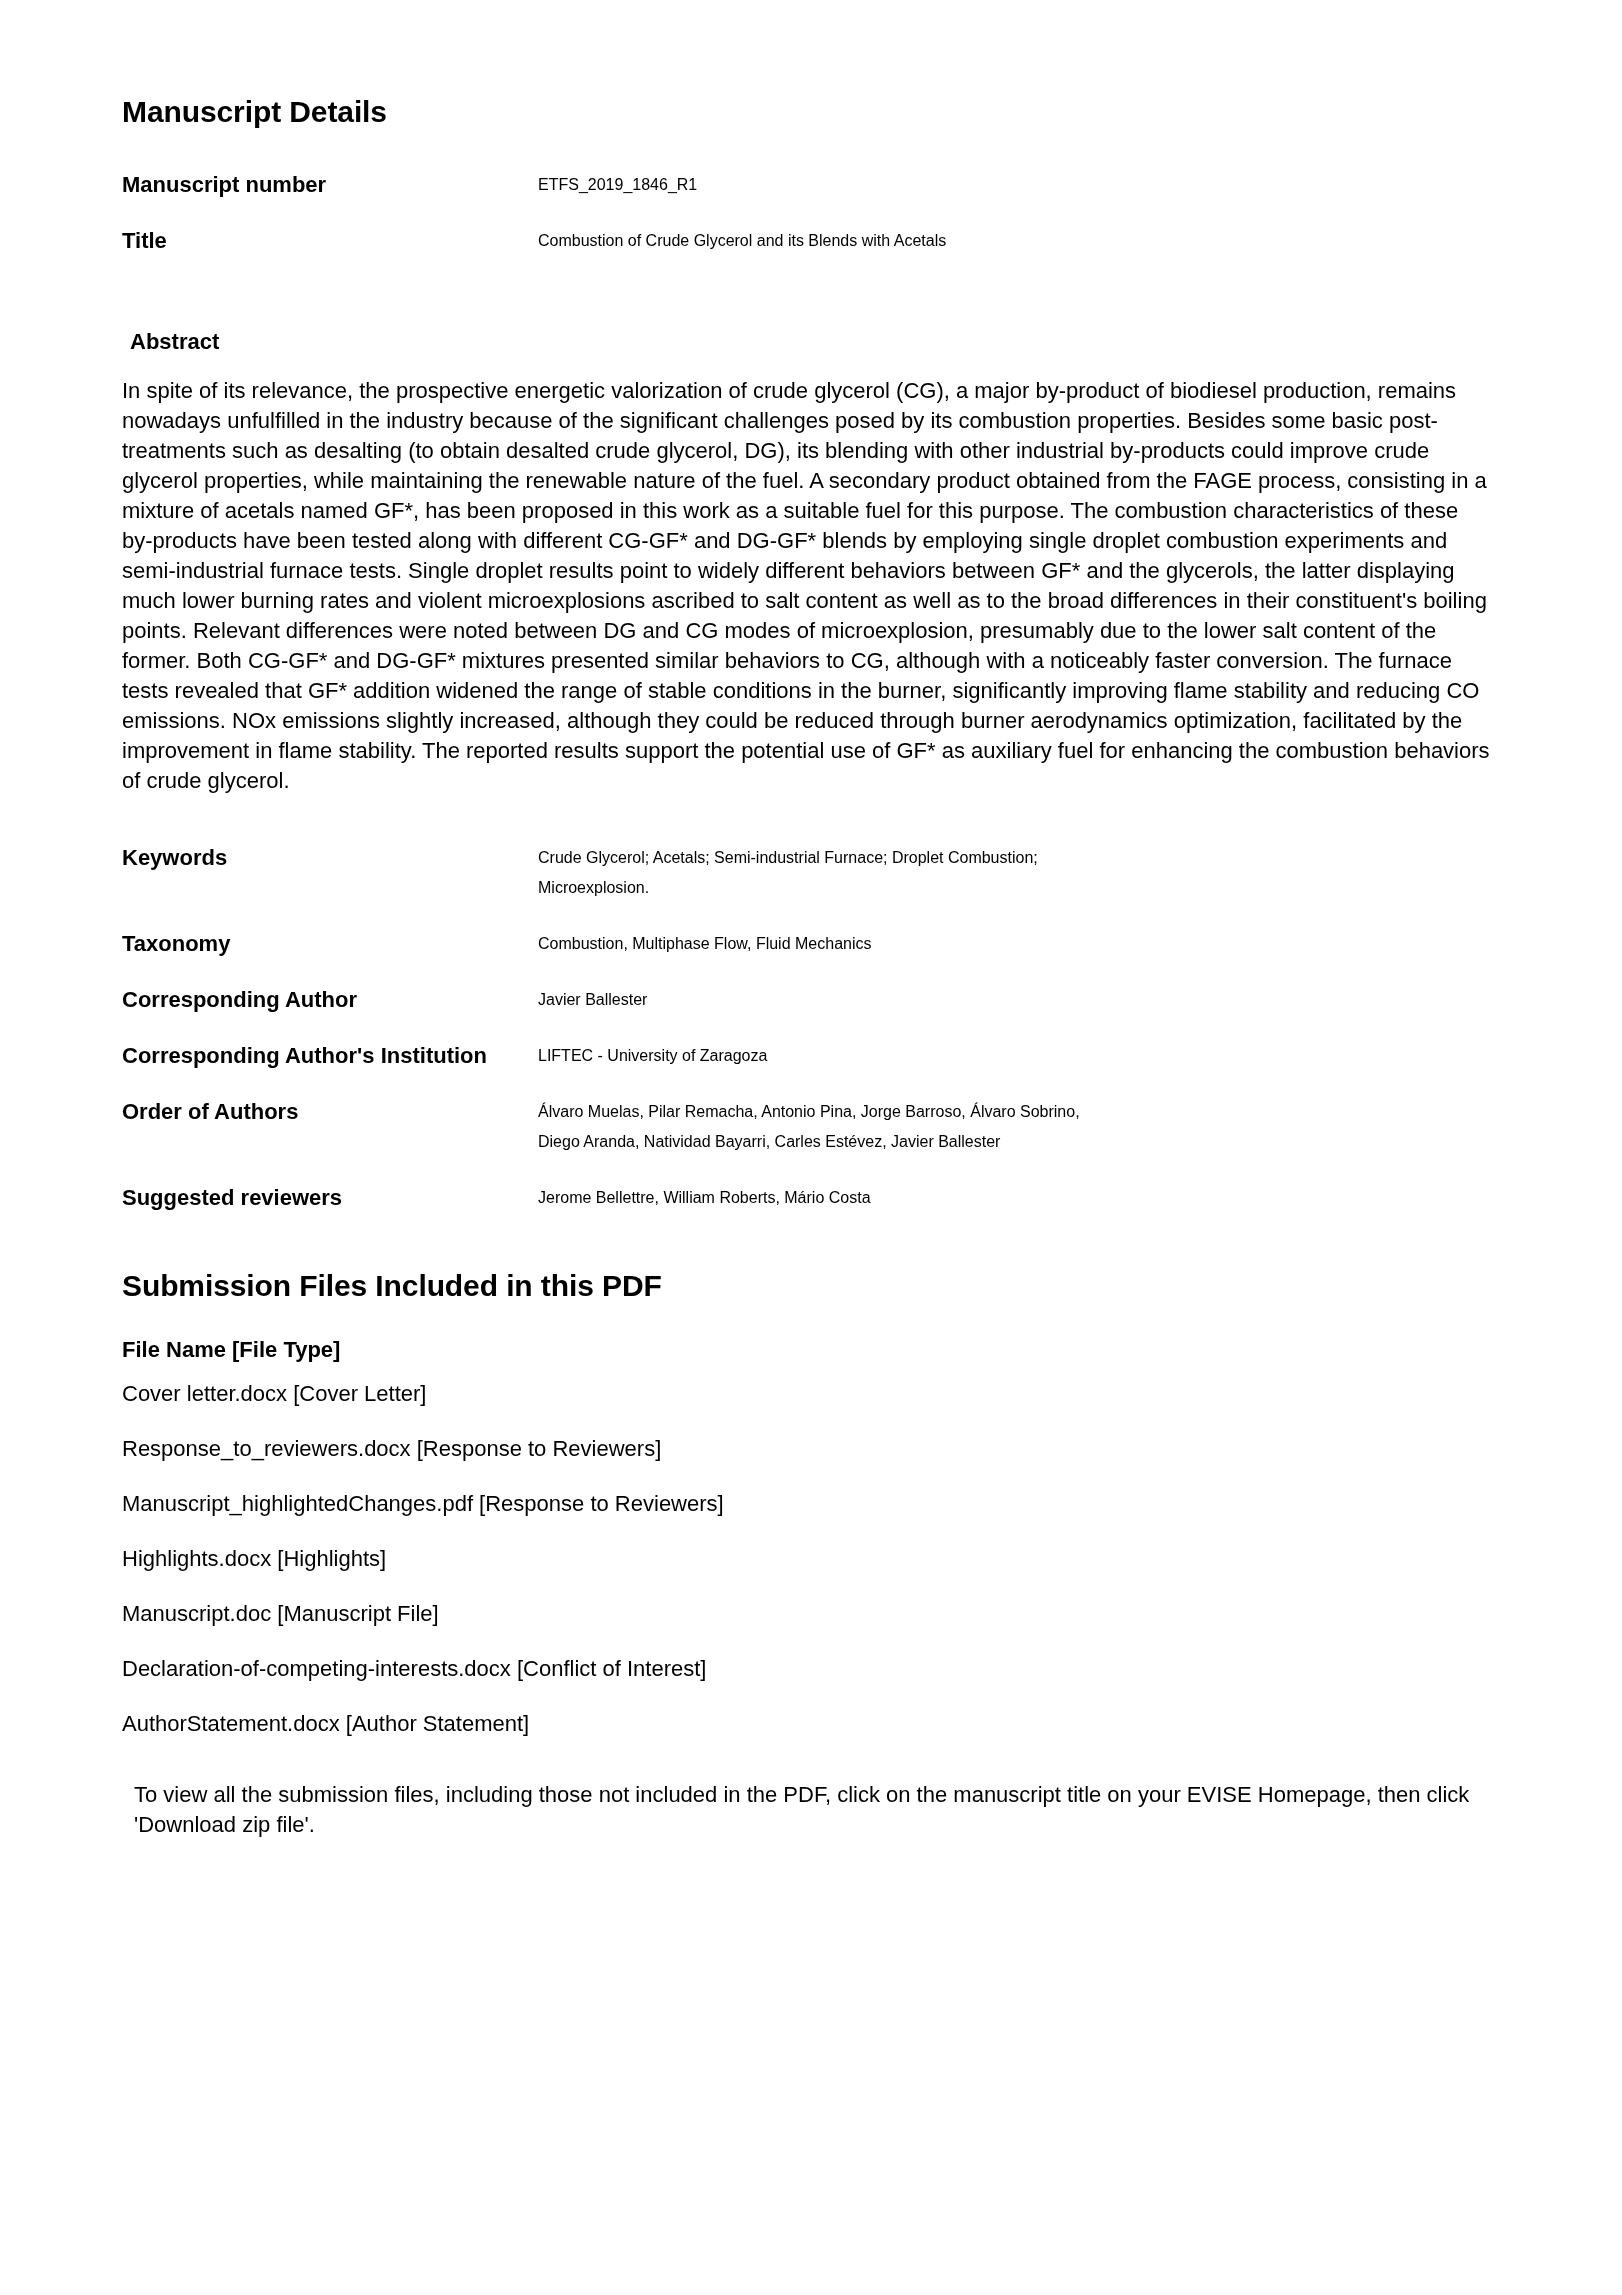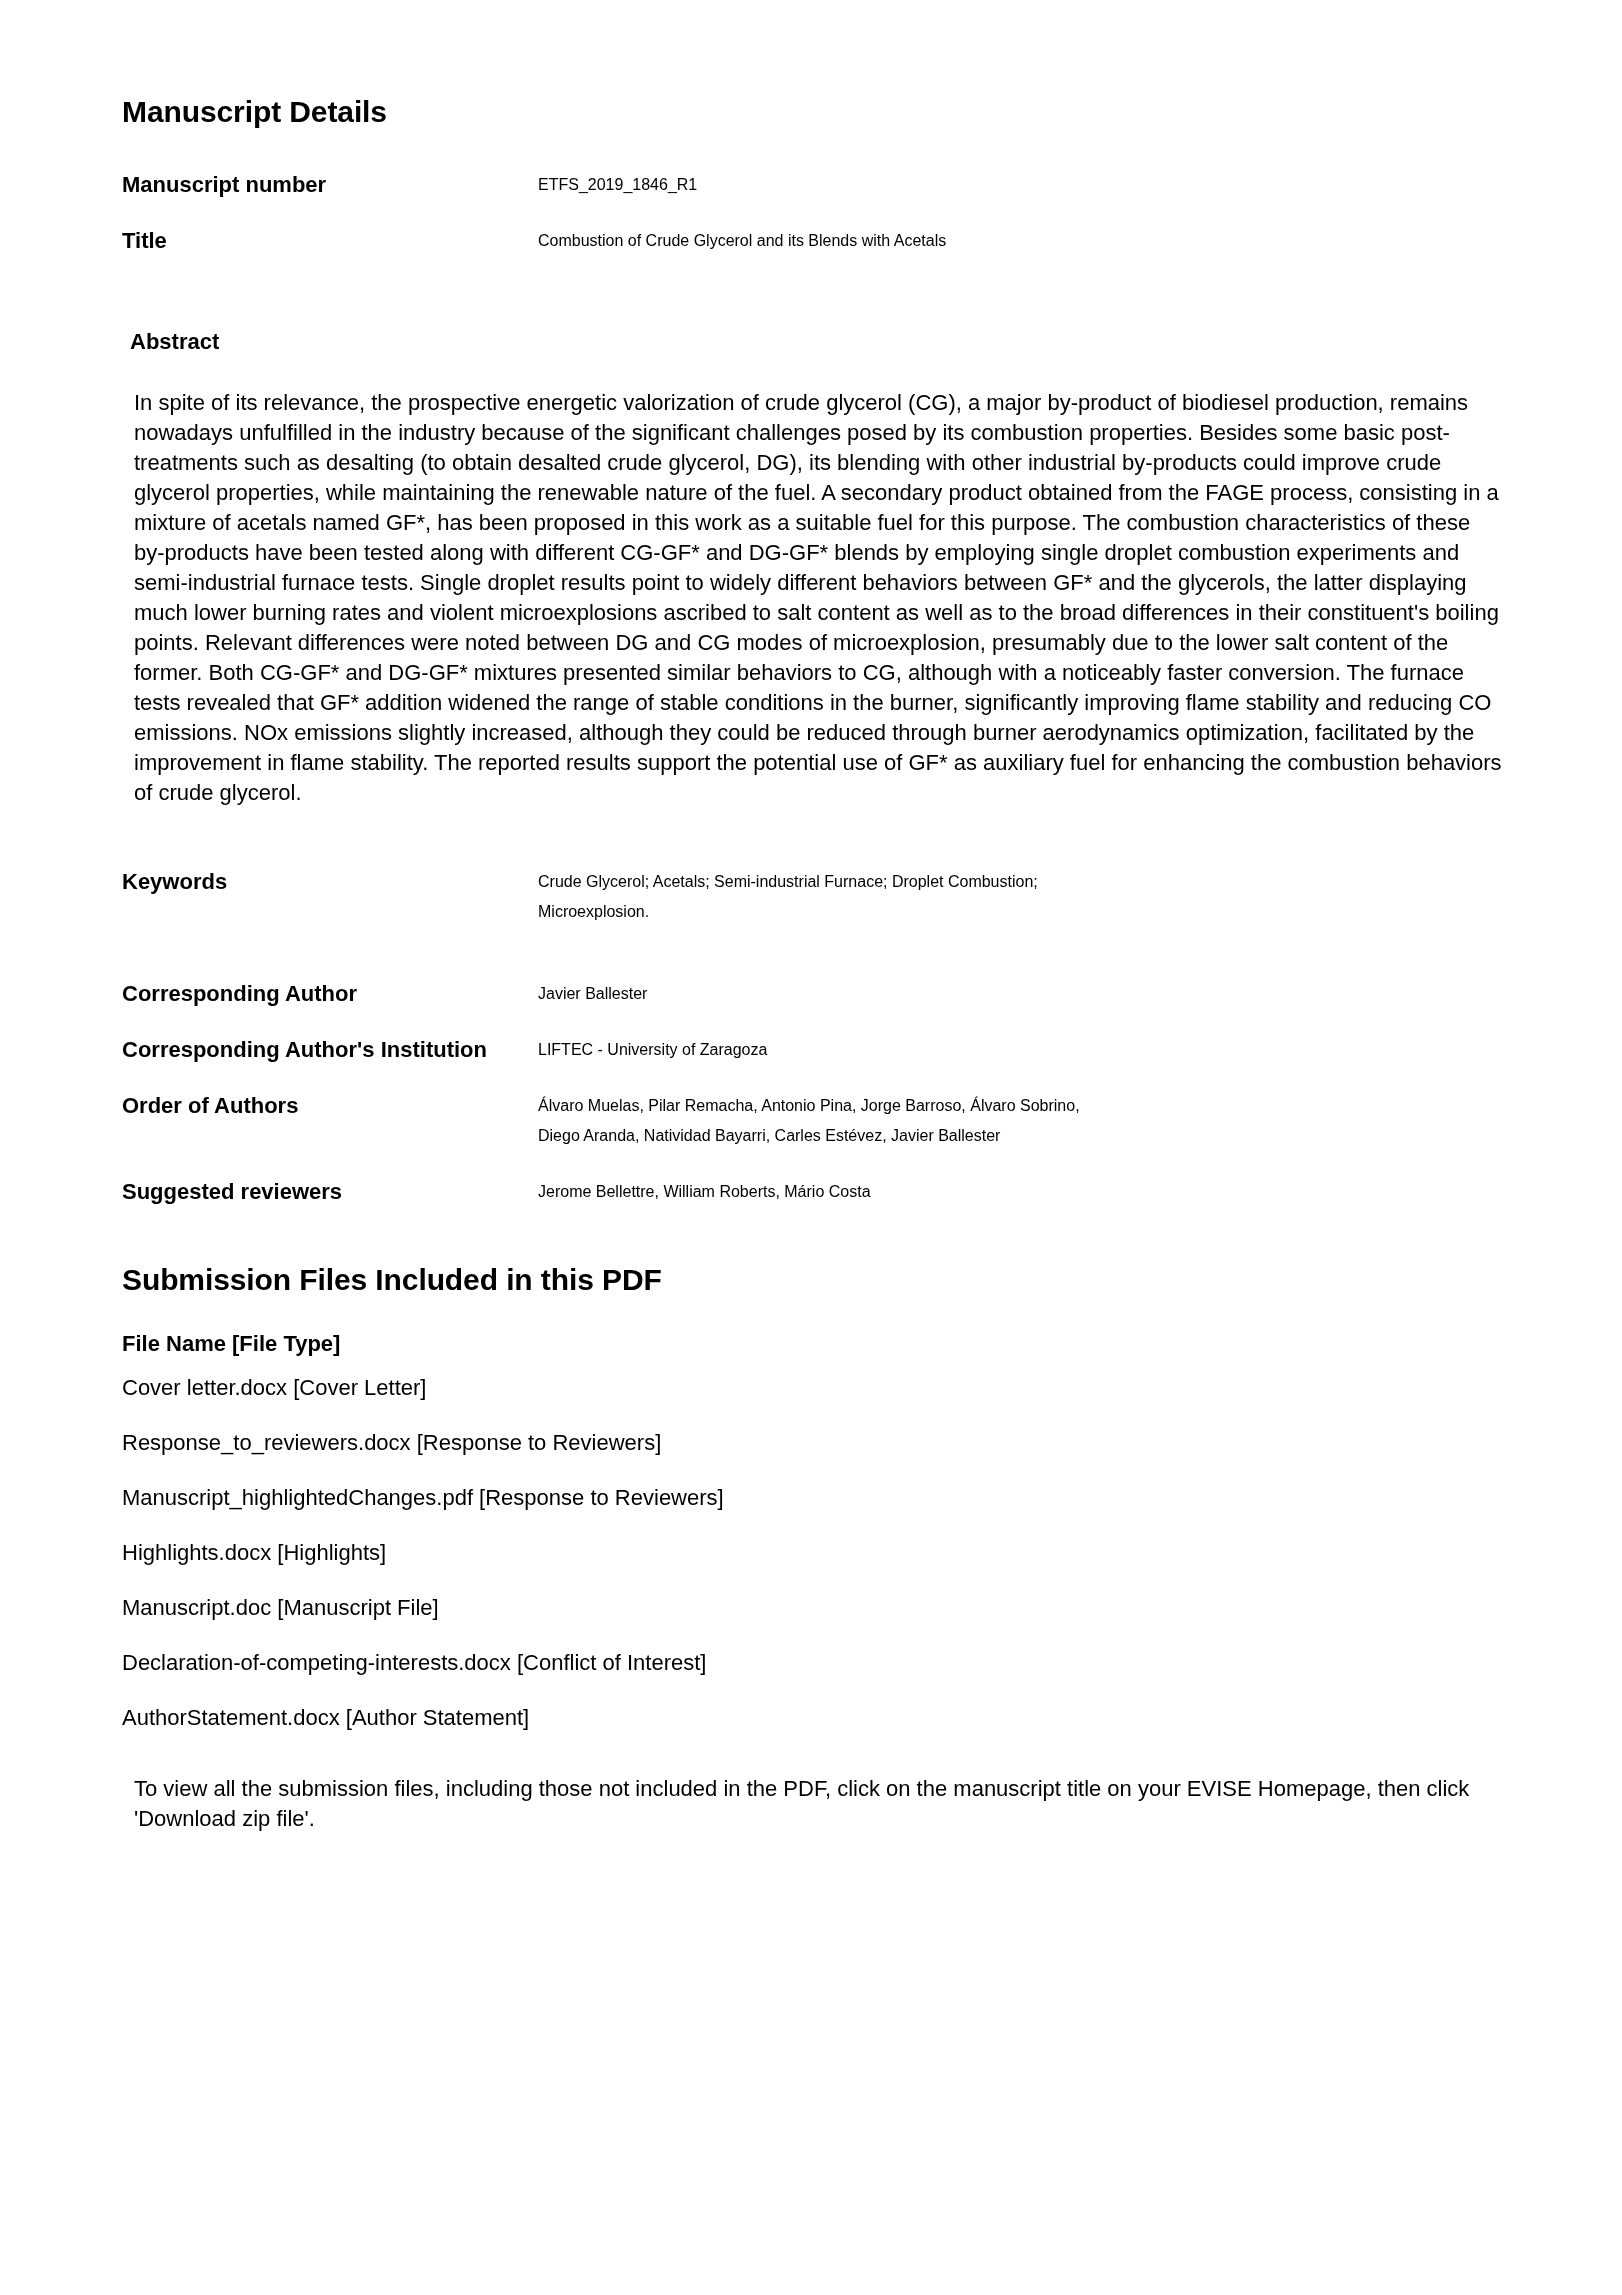--- a/index.html
+++ b/index.html
@@ -69,21 +69,21 @@
     font-size: 22px;
     font-weight: bold;
     line-height: 30px;
     margin: 8px;
   }
   .abstract-body {
     font-size: 22px;
     font-weight: normal;
     line-height: 30px;
     width: 1371px;
-    margin: 12px;
+    margin: 0;
     text-align: left;
   }
 
   
   .file-head {
     font-size: 22px;
     font-weight: bold;
     line-height: 30px;
     margin: 0;
   }
@@ -161,20 +161,24 @@
             <span class="vline">Crude Glycerol; Acetals; Semi-industrial Furnace; Droplet Combustion;</span>
             <span class="vline">Microexplosion.</span>
           </td>
         </tr>
         <tr>
           <td class="row-gap-sm"></td>
           <td class="row-gap-sm"></td>
         </tr>
 
         <tr>
+          <td class="meta-label">Taxonomy</td>
+          <td class="meta-value">Combustion, Multiphase Flow, Fluid Mechanics</td>
+        </tr>
+        <tr>
           <td class="row-gap-sm"></td>
           <td class="row-gap-sm"></td>
         </tr>
 
         <tr>
           <td class="meta-label">Corresponding Author</td>
           <td class="meta-value">Javier Ballester</td>
         </tr>
         <tr>
           <td class="row-gap-sm"></td>

